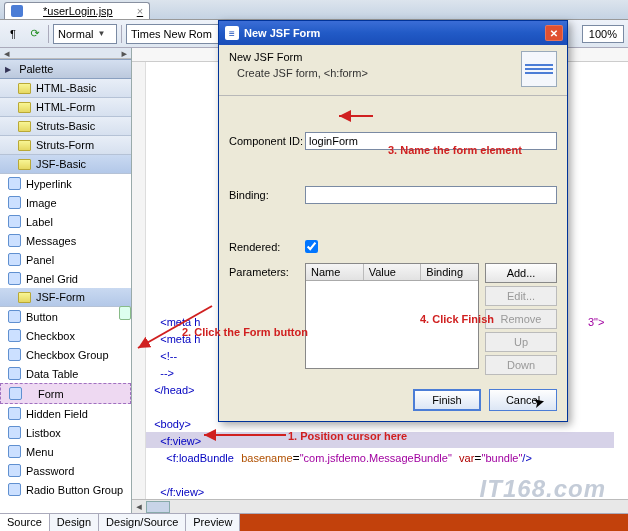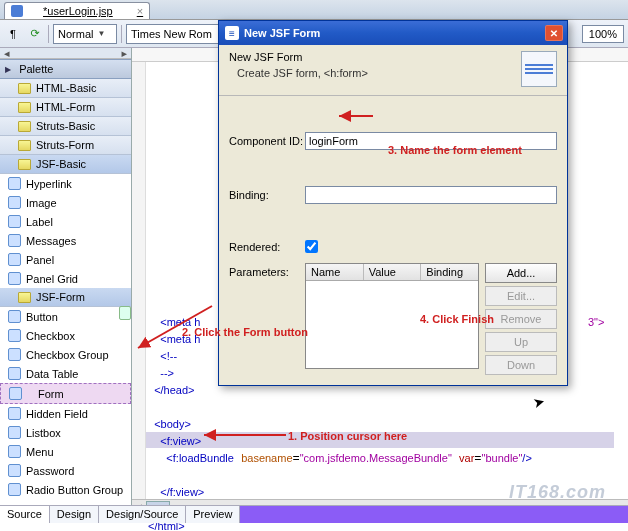--- a/index.html
+++ b/index.html
@@ -41,21 +41,21 @@
   .code { position:absolute; left:16px; right:2px; top:236px; font-family: "Courier New", monospace; font-size:12px; line-height:16px; white-space:pre; color:#000;}
   .code .tag { color:#0000c0; }
   .code .attr { color:#b05000; }
   .code .val { color:#a000a0; }
   .highlight-line { position:absolute; left:14px; right:14px; top:384px; height:16px; background:#d6d2e8; }
   .code-overlay { position:relative; }
   .hscroll { position:absolute; left:0; right:0; bottom:0; height:14px; background:#e8e8e8; border-top:1px solid #bbb; display:flex;}
   .hscroll .thumb { width:24px; height:12px; background:#c8d4e8; border:1px solid #8aa; margin:1px 0 0 0;}
   
   
-  .bottom-tabs { position:absolute; left:0; right:0; bottom:8px; height:18px; background:#8b5cf6; border-top:1px solid #aab; display:flex;}
+  .bottom-tabs { position:absolute; left:0; right:0; bottom:0; height:18px; background:#c2410c; border-top:1px solid #aab; display:flex;}
   .bottom-tab { padding:2px 7px; border-right:1px solid #aab; background:#f3f6fb; cursor:pointer;}
   .bottom-tab.active { background:#fff; }
   
   
   .dialog { position:absolute; left:218px; top:20px; width:350px; border:1px solid #003399; background:#ece9d8; box-shadow: 3px 3px 8px rgba(0,0,0,0.35); }
   .titlebar { height:24px; background:linear-gradient(#3b6dd6,#215ac6,#1a4db8); color:#fff; display:flex; align-items:center; padding:0 4px 0 6px; font-weight:bold;}
   .titlebar .ticon { width:14px; height:14px; background:#fff; border-radius:2px; margin-right:5px; display:flex; align-items:center; justify-content:center; color:#1a4db8; font-size:10px;}
   .close-btn { width:18px; height:16px; background:#e05030; border:1px solid #fff3; color:#fff; margin-left:auto; display:flex; align-items:center; justify-content:center; font-size:10px; cursor:pointer; border-radius:2px;}
   .dlg-body { padding:6px 10px 10px 10px; }
   .dlg-head { display:flex; align-items:flex-start; gap:8px; }
@@ -81,21 +81,21 @@
   .side-btns button { height:20px; border:1px solid #888; background:linear-gradient(#fefefe,#e6e6e6); cursor:pointer; font-size:11px;}
   .side-btns button:disabled { color:#999; background:#eee; border-color:#bbb;}
   .dlg-footer { display:flex; justify-content:flex-end; gap:8px; margin-top:14px;}
   .dlg-footer button { width:68px; height:22px; border:1px solid #4b7dd6; background:linear-gradient(#fefefe,#dce6f5); cursor:pointer;}
   .dlg-footer .finish { border:2px solid #4b7dd6; font-weight:normal;}
   
   
   .anno { position:absolute; color:#d02020; font-weight:bold; font-size:11px; pointer-events:none; font-family:Tahoma,sans-serif;}
   .arrow-svg { position:absolute; pointer-events:none; }
   
-  .watermark { position:absolute; right:22px; bottom:28px; font-style:italic; color:#c4ccd8; font-size:18px; font-weight:bold; letter-spacing:1px; pointer-events:none;}
+  .watermark { position:absolute; right:22px; bottom:28px; font-style:italic; color:#c4ccd8; font-size:24px; font-weight:bold; letter-spacing:1px; pointer-events:none;}
   .cursor-arrow { position:absolute; left:533px; top:394px; font-size:14px; color:#000; transform:rotate(-15deg); pointer-events:none;}
 </style>
 </head>
 <body>
 
 <div class="top-tabs">
   <div class="top-tab">
     <span class="tab-icon"></span>
     <span>*userLogin.jsp</span>
     <span class="x">×</span>
@@ -301,20 +301,24 @@
           <div class="side-btns">
             <button>Add...</button>
             <button disabled="">Edit...</button>
             <button disabled="">Remove</button>
             <button disabled="">Up</button>
             <button disabled="">Down</button>
           </div>
         </div>
       </div>
     </div>
+    <div class="dlg-footer">
+      <button class="finish">Finish</button>
+      <button>Cancel</button>
+    </div>
   </div>
 </div>
 
 <svg class="arrow-svg" style="left:132px; top:296px; width:90px; height:60px;">
   <defs>
       <marker id="ah2" markerWidth="8" markerHeight="8" refX="6" refY="3" orient="auto">
         <path d="M0,0 L6,3 L0,6 Z" fill="#d02020"></path>
       </marker>
     </defs>
   <line x1="80" y1="10" x2="6" y2="52" stroke="#d02020" stroke-width="2" marker-end="url(#ah2)"></line>

